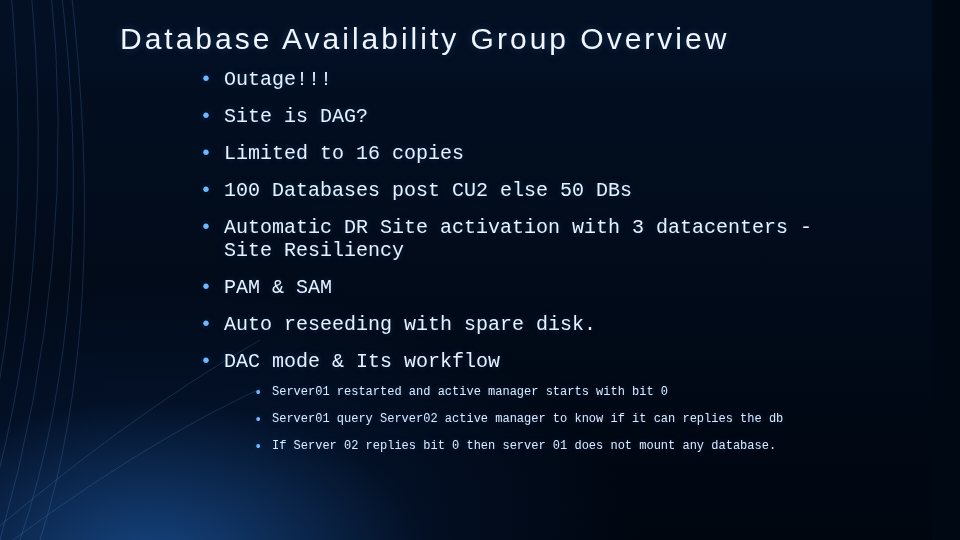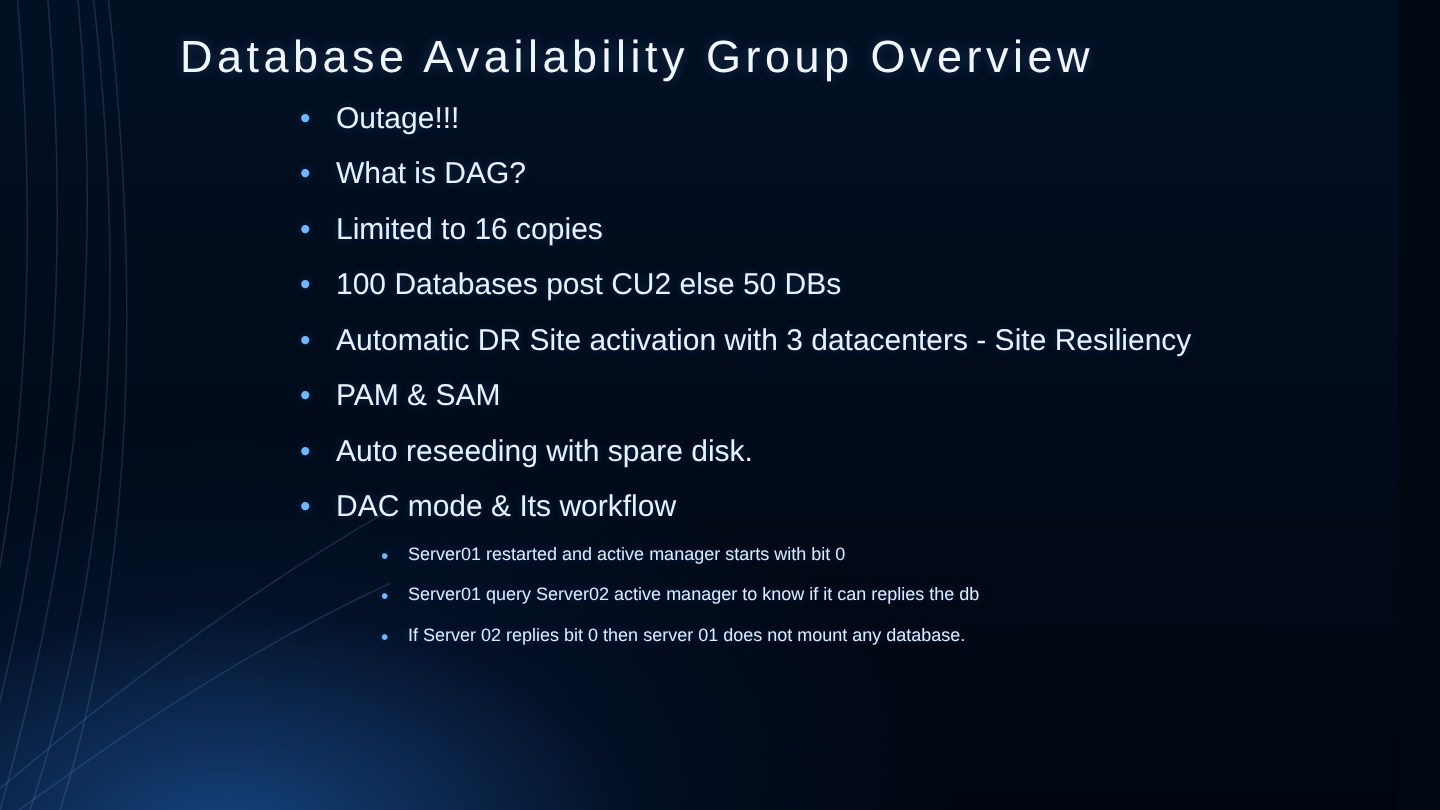--- a/index.html
+++ b/index.html
@@ -49,20 +49,21 @@
     list-style: none;
   }
   ul.main > li {
     position: relative;
     padding-left: 24px;
     margin-bottom: 14px;
     font-size: 20px;
     line-height: 1.15;
     color: #e8f2ff;
     text-shadow: 0 0 6px rgba(80,150,255,0.25);
+    font-family: Liberation Mono, monospace;
   }
   ul.main > li::before {
     content: "•";
     position: absolute;
     left: 0;
     top: 0;
     color: #6fb7ff;
     font-size: 20px;
   }
   ul.sub {
@@ -102,21 +103,21 @@
       <path d="M40 540 Q 110 320 70 -20"></path>
       <path d="M-40 560 Q 120 420 260 340"></path>
       <path d="M-40 580 Q 140 440 280 380"></path>
     </g>
   </svg>
 
   <div class="title">Database Availability Group Overview</div>
 
   <ul class="main">
     <li><span>Outage!!!</span></li>
-    <li><span>What is DAG?</span></li>
+    <li><span>Site is DAG?</span></li>
     <li><span>Limited to 16 copies</span></li>
     <li><span>100 Databases post CU2 else 50 DBs</span></li>
     <li><span>Automatic DR Site activation with 3 datacenters - Site Resiliency</span></li>
     <li><span>PAM &amp; SAM</span></li>
     <li><span>Auto reseeding with spare disk.</span></li>
     <li>
       <span>DAC mode &amp; Its workflow</span>
       <ul class="sub">
         <li><span>Server01 restarted and active manager starts with bit 0</span></li>
         <li><span>Server01 query Server02 active manager to know if it can replies the db</span></li>

